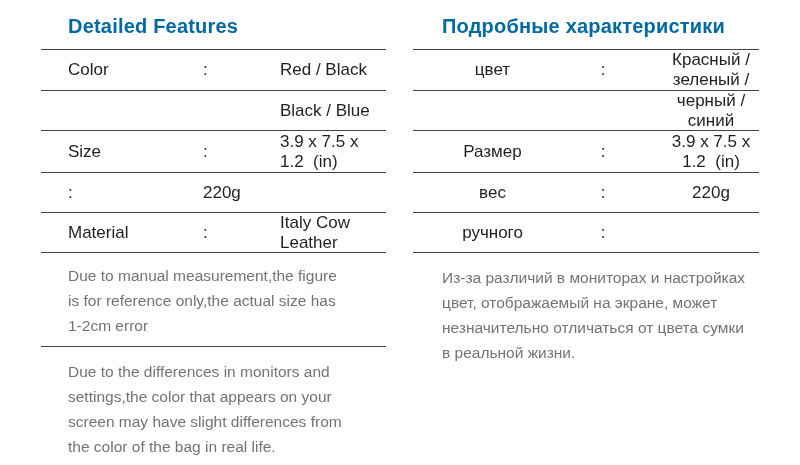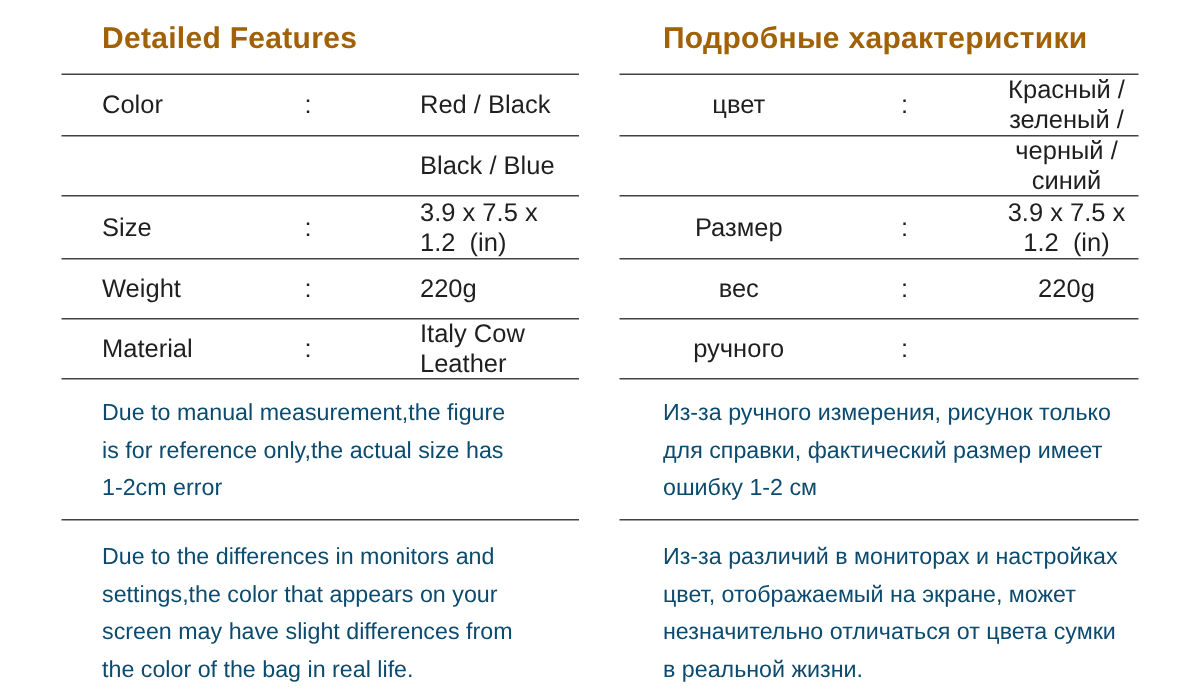--- a/index.html
+++ b/index.html
@@ -20,21 +20,21 @@
   }
   .col.ru {
     width:346px;
     margin-left:27px;
   }
   .section-title {
     font-size:20px;
     line-height:26px;
     font-weight:bold;
     letter-spacing:0.2px;
-    color:#a16207;
+    color:#0369a1;
     padding:13px 0 10px 27px;
     border-bottom:1px solid #434343;
   }
   .ru .section-title { padding-left:29px; }
   .spec-table { width:100%; }
   .row {
     display:grid;
     grid-template-columns:90px 32px 1fr;
     align-items:center;
     padding-left:27px;
@@ -51,21 +51,21 @@
   .row-2 { height:40px; }
   .row-3 { height:42px; }
   .row-4 { height:40px; }
   .row-5 { height:40px; }
   .cell-label { white-space:nowrap; }
   .cell-colon { }
   .cell-value { white-space:pre-wrap; }
   .note {
     font-size:15.5px;
     line-height:25px;
-    color:#0c4a6e;
+    color:#737373;
     padding:10px 0 8px 27px;
     white-space:pre;
   }
   .ru .note { padding-left:29px; }
   .note-1 { border-bottom:1px solid #434343; }
   .note-2 { padding-top:12px; }
 </style>
 </head>
 <body>
 
@@ -84,21 +84,20 @@
         <span class="cell-label"></span>
         <span class="cell-colon"></span>
         <span class="cell-value">Black / Blue</span>
       </div>
       <div class="row row-3">
         <span class="cell-label">Size</span>
         <span class="cell-colon">:</span>
         <span class="cell-value">3.9 x 7.5 x 1.2  (in)</span>
       </div>
       <div class="row row-4">
-        <span class="cell-label">Weight</span>
         <span class="cell-colon">:</span>
         <span class="cell-value">220g</span>
       </div>
       <div class="row row-5">
         <span class="cell-label">Material</span>
         <span class="cell-colon">:</span>
         <span class="cell-value">Italy Cow Leather</span>
       </div>
     </div>
 
@@ -134,22 +133,19 @@
         <span class="cell-label">вес</span>
         <span class="cell-colon">:</span>
         <span class="cell-value">220g</span>
       </div>
       <div class="row row-5">
         <span class="cell-label">ручного</span>
         <span class="cell-colon">:</span>
       </div>
     </div>
 
-    <div class="note note-1">Из-за ручного измерения, рисунок только
-для справки, фактический размер имеет
-ошибку 1-2 см</div>
     <div class="note note-2">Из-за различий в мониторах и настройках
 цвет, отображаемый на экране, может
 незначительно отличаться от цвета сумки
 в реальной жизни.</div>
   </div>
 
 </div>
 
 </body></html>

